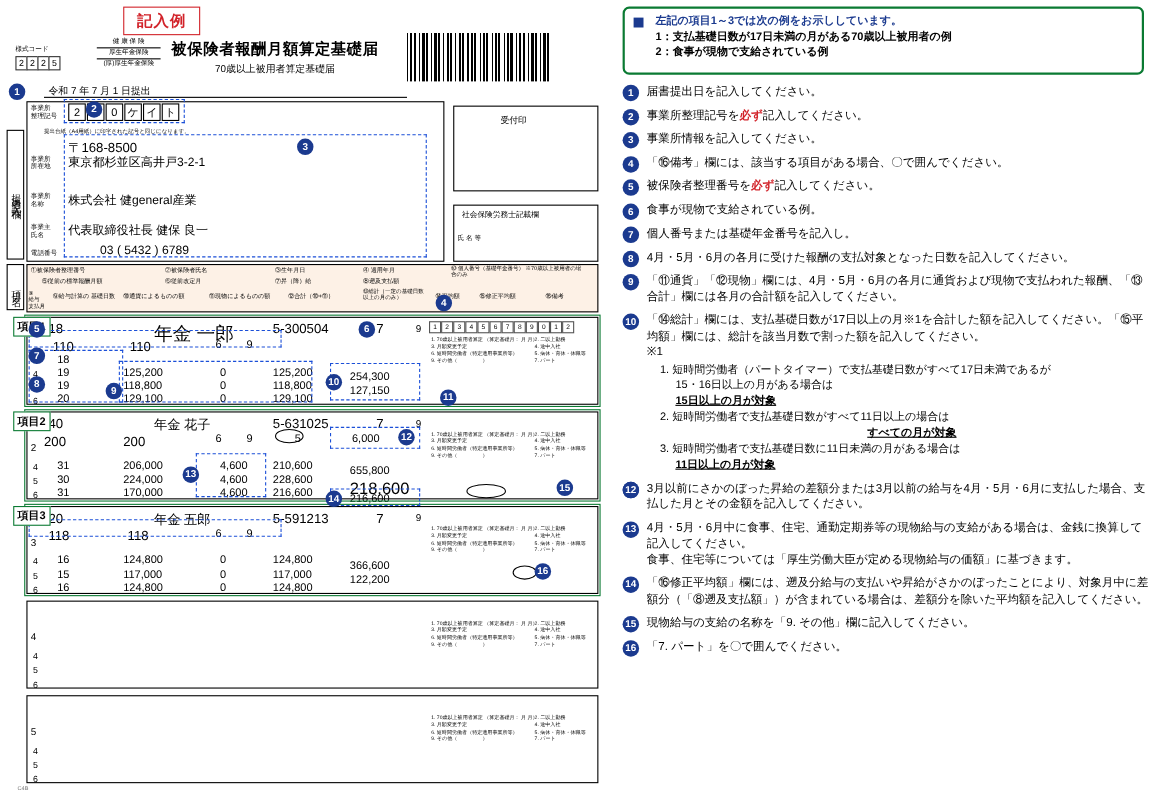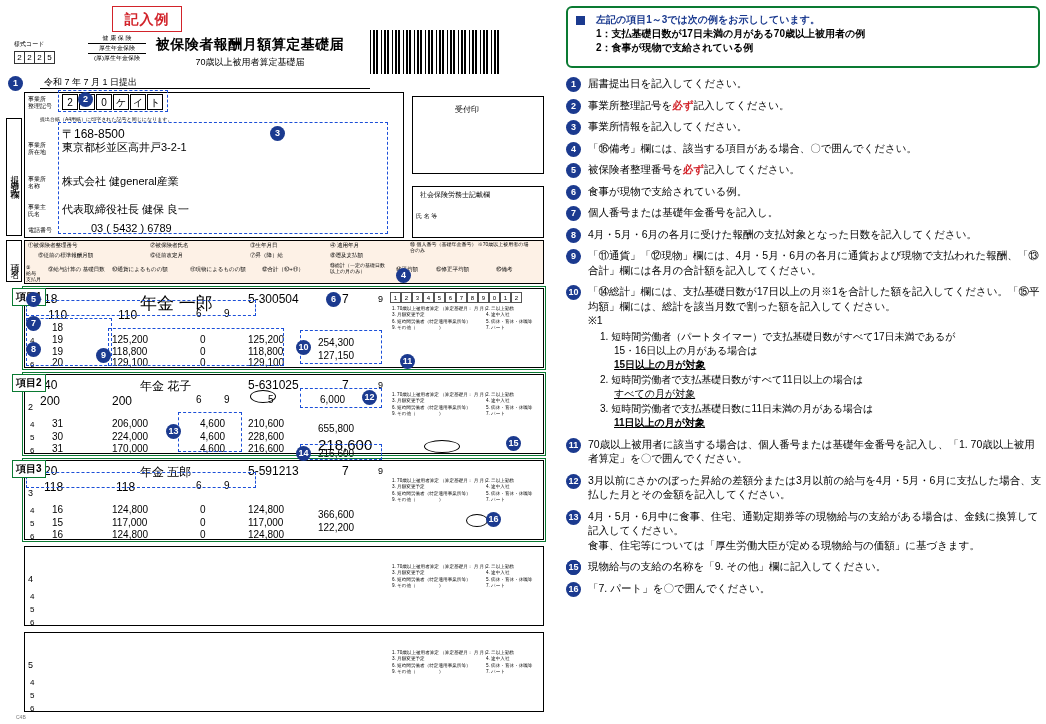--- a/index.html
+++ b/index.html
@@ -472,44 +472,44 @@
         <ul class="sublist">
           <li>
             <span>1.</span>
             <span>短時間労働者（パートタイマー）で支払基礎日数がすべて17日未満であるが</span>
             <div style="padding-left:14px;">15・16日以上の月がある場合は</div>
             <div class="ul-line" style="padding-left:14px;font-weight:bold;">15日以上の月が対象</div>
           </li>
           <li>
             <span>2.</span>
             <span>短時間労働者で支払基礎日数がすべて11日以上の場合は</span>
-            <div class="ul-line" style="padding-left:14px;font-weight:normal;">すべての月が対象</div>
+            <div class="ul-line" style="padding-left:14px;font-weight:bold;text-align:center;">すべての月が対象</div>
           </li>
           <li>
             <span>3.</span>
             <span>短時間労働者で支払基礎日数に11日未満の月がある場合は</span>
             <div class="ul-line" style="padding-left:14px;font-weight:bold;">11日以上の月が対象</div>
           </li>
         </ul>
       </li>
       <li>
         <span class="num">11</span>
-        <span>70歳以上被用者に該当する場合は、個人番号または基礎年金番号を記入し、「1. 70歳以上被用者算定」を〇で囲んでください。</span>
       </li>
       <li>
         <span class="num">12</span>
         <span>3月以前にさかのぼった昇給の差額分または3月以前の給与を4月・5月・6月に支払した場合、支払した月とその金額を記入してください。</span>
       </li>
       <li>
         <span class="num">13</span>
         <span>4月・5月・6月中に食事、住宅、通勤定期券等の現物給与の支給がある場合は、金銭に換算して記入してください。</span>
         <div>食事、住宅等については「厚生労働大臣が定める現物給与の価額」に基づきます。</div>
       </li>
       <li>
         <span class="num">14</span>
+        <span>「⑯修正平均額」欄には、遡及分給与の支払いや昇給がさかのぼったことにより、対象月中に差額分（「⑧遡及支払額」）が含まれている場合は、差額分を除いた平均額を記入してください。</span>
       </li>
       <li>
         <span class="num">15</span>
         <span>現物給与の支給の名称を「9. その他」欄に記入してください。</span>
       </li>
       <li>
         <span class="num">16</span>
         <span>「7. パート」を〇で囲んでください。</span>
       </li>
     </ul>

